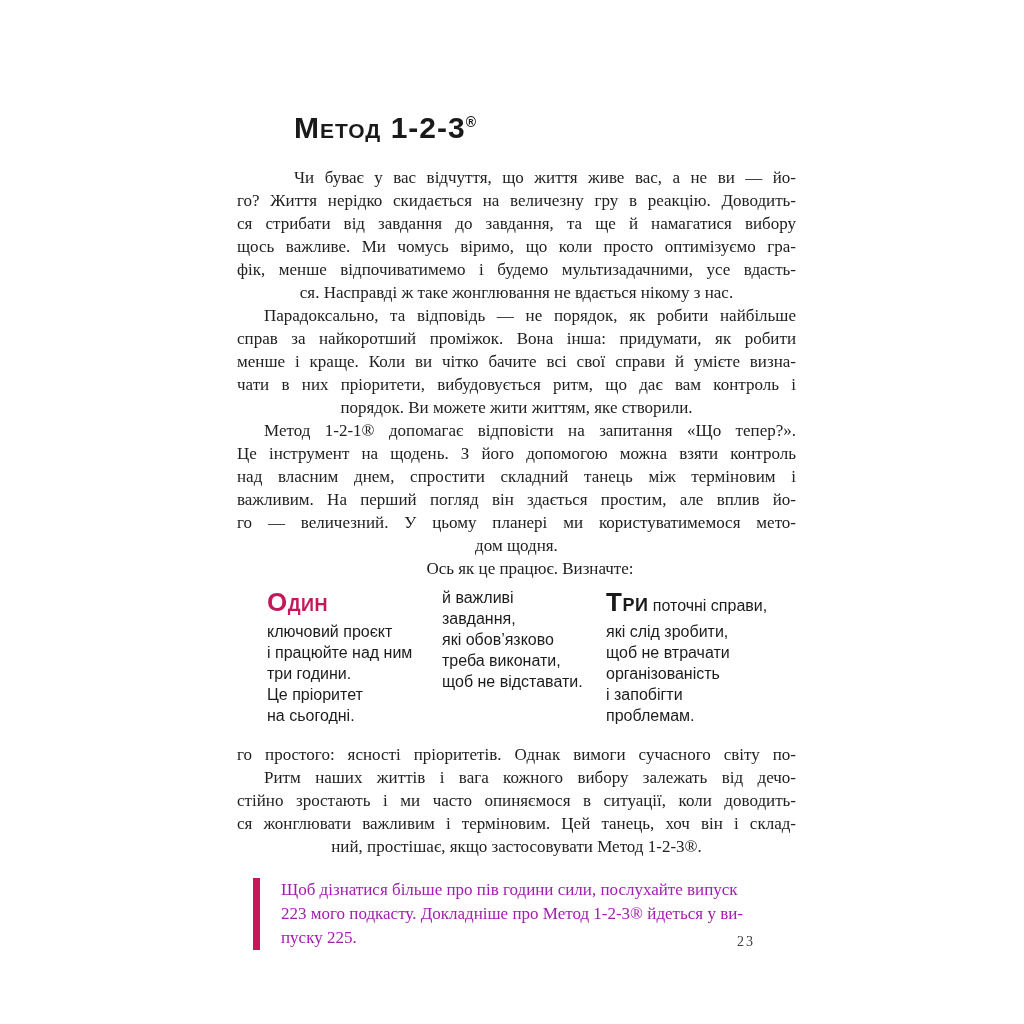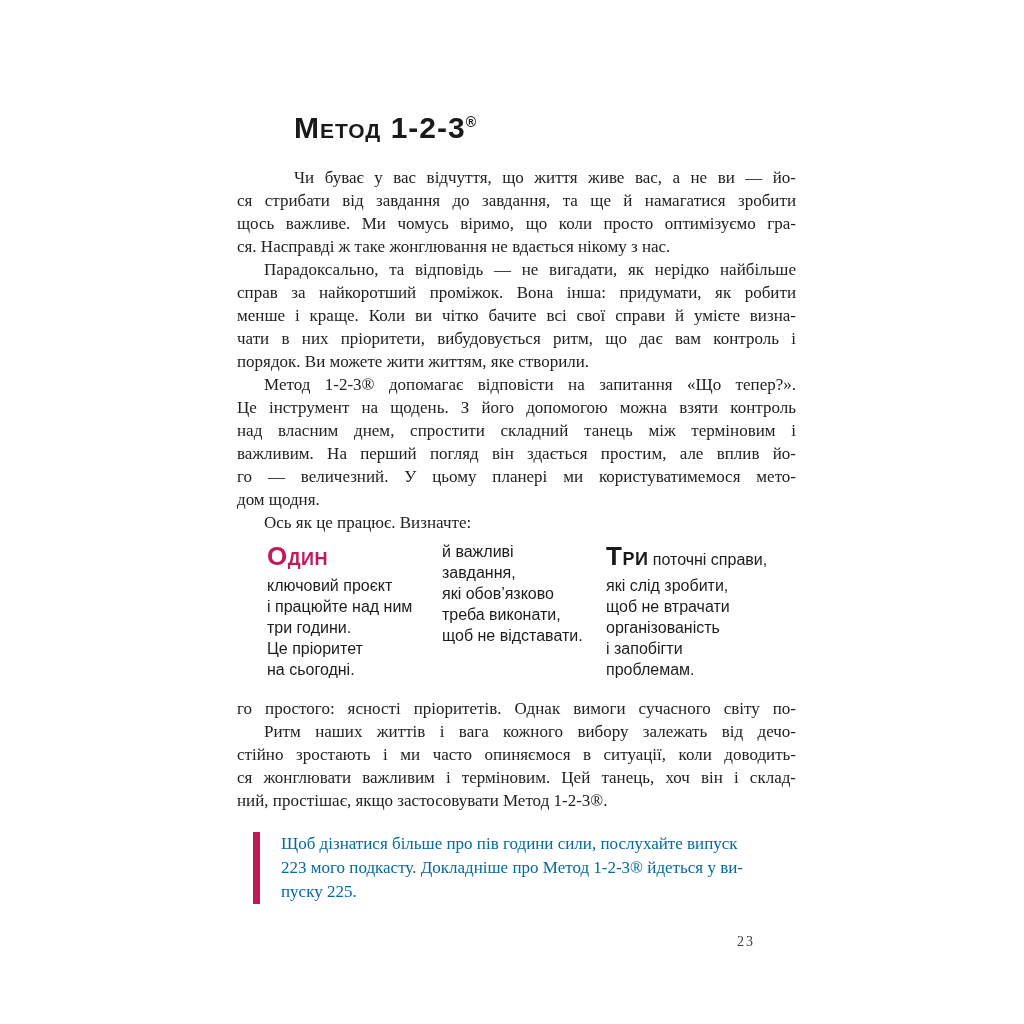--- a/index.html
+++ b/index.html
@@ -12,73 +12,75 @@
   .title {
     margin:0; font-family:"Liberation Sans", sans-serif; font-variant:small-caps;
     font-weight:700; font-size:30px; line-height:36px; letter-spacing:1px;
     padding-left:57px; color:#1a1a1a;
   }
   .title .reg { font-variant:normal; font-size:14px; vertical-align:super; letter-spacing:0; }
 
   .para { margin:0; }
   .p1 { margin-top:20px; }
   .p5 { margin-top:17px; }
-  .line { font-size:17px; line-height:23px; white-space:nowrap; }
+  .line { font-size:17px; line-height:23px; white-space:nowrap;text-align:center; }
   .jl { text-align:justify; text-align-last:justify; }
   .ind { padding-left:27px; }
   .ind-l { padding-left:57px; }
 
   .steps {
     display:flex; margin-top:7px; padding-left:30px;
     font-family:"Liberation Sans", sans-serif; color:#1c1c1c;
   }
   .step-one { width:175px; }
   .step-two { width:164px; }
   .step-three { width:190px; }
   .step-head { line-height:30px; white-space:nowrap; }
   .step-title { font-size:26px; font-weight:700; font-variant:small-caps; letter-spacing:0.5px; color:#1a1a1a; }
   .step-one .step-title { color:#c2195b; }
   .step-rest { font-size:16px; }
   .sline { font-size:16px; line-height:21px; white-space:nowrap; }
 
-  .callout { display:flex; margin-top:20px; margin-left:16px; color:#0369a1; }
+  .callout { display:flex; margin-top:20px; margin-left:16px; color:#a21caf; }
   .callout-bar { width:7px; background:#c2195b; flex:none; }
   .callout-text { margin-left:21px; }
   .cline { font-size:17px; line-height:24px; white-space:nowrap; }
 
   .page-number {
     position:absolute; left:737px; top:934px; font-size:14px;
     letter-spacing:2px; color:#3c3c3c;
   }
 </style>
 </head>
 <body>
 
 <div class="page">
   <div class="content">
 
     <h1 class="title"><span>Метод 1-2-3</span><span class="reg">®</span></h1>
 
     <div class="para p1">
       <div class="line jl ind-l">Чи буває у вас відчуття, що життя живе вас, а не ви — йо-</div>
-      <div class="line jl">ся стрибати від завдання до завдання, та ще й намагатися зробити</div>
+      <div class="line jl">го? Життя нерідко скидається на величезну гру в реакцію. Доводить-</div>
+      <div class="line jl">ся стрибати від завдання до завдання, та ще й намагатися вибору</div>
       <div class="line jl">щось важливе. Ми чомусь віримо, що коли просто оптимізуємо гра-</div>
+      <div class="line jl">фік, менше відпочиватимемо і будемо мультизадачними, усе вдасть-</div>
       <div class="line">ся. Насправді ж таке жонглювання не вдається нікому з нас.</div>
     </div>
 
     <div class="para">
-      <div class="line jl ind">Парадоксально, та відповідь — не вигадати, як нерідко найбільше</div>
+      <div class="line jl ind">Парадоксально, та відповідь — не порядок, як робити найбільше</div>
       <div class="line jl">справ за найкоротший проміжок. Вона інша: придумати, як робити</div>
       <div class="line jl">менше і краще. Коли ви чітко бачите всі свої справи й умієте визна-</div>
       <div class="line jl">чати в них пріоритети, вибудовується ритм, що дає вам контроль і</div>
       <div class="line">порядок. Ви можете жити життям, яке створили.</div>
     </div>
 
     <div class="para">
-      <div class="line jl ind">Метод 1-2-3® допомагає відповісти на запитання «Що тепер?».</div>
+      <div class="line jl ind">Метод 1-2-1® допомагає відповісти на запитання «Що тепер?».</div>
       <div class="line jl">Це інструмент на щодень. З його допомогою можна взяти контроль</div>
       <div class="line jl">над власним днем, спростити складний танець між терміновим і</div>
       <div class="line jl">важливим. На перший погляд він здається простим, але вплив йо-</div>
       <div class="line jl">го — величезний. У цьому планері ми користуватимемося мето-</div>
       <div class="line">дом щодня.</div>
     </div>
 
     <div class="para">
       <div class="line ind">Ось як це працює. Визначте:</div>
     </div>

